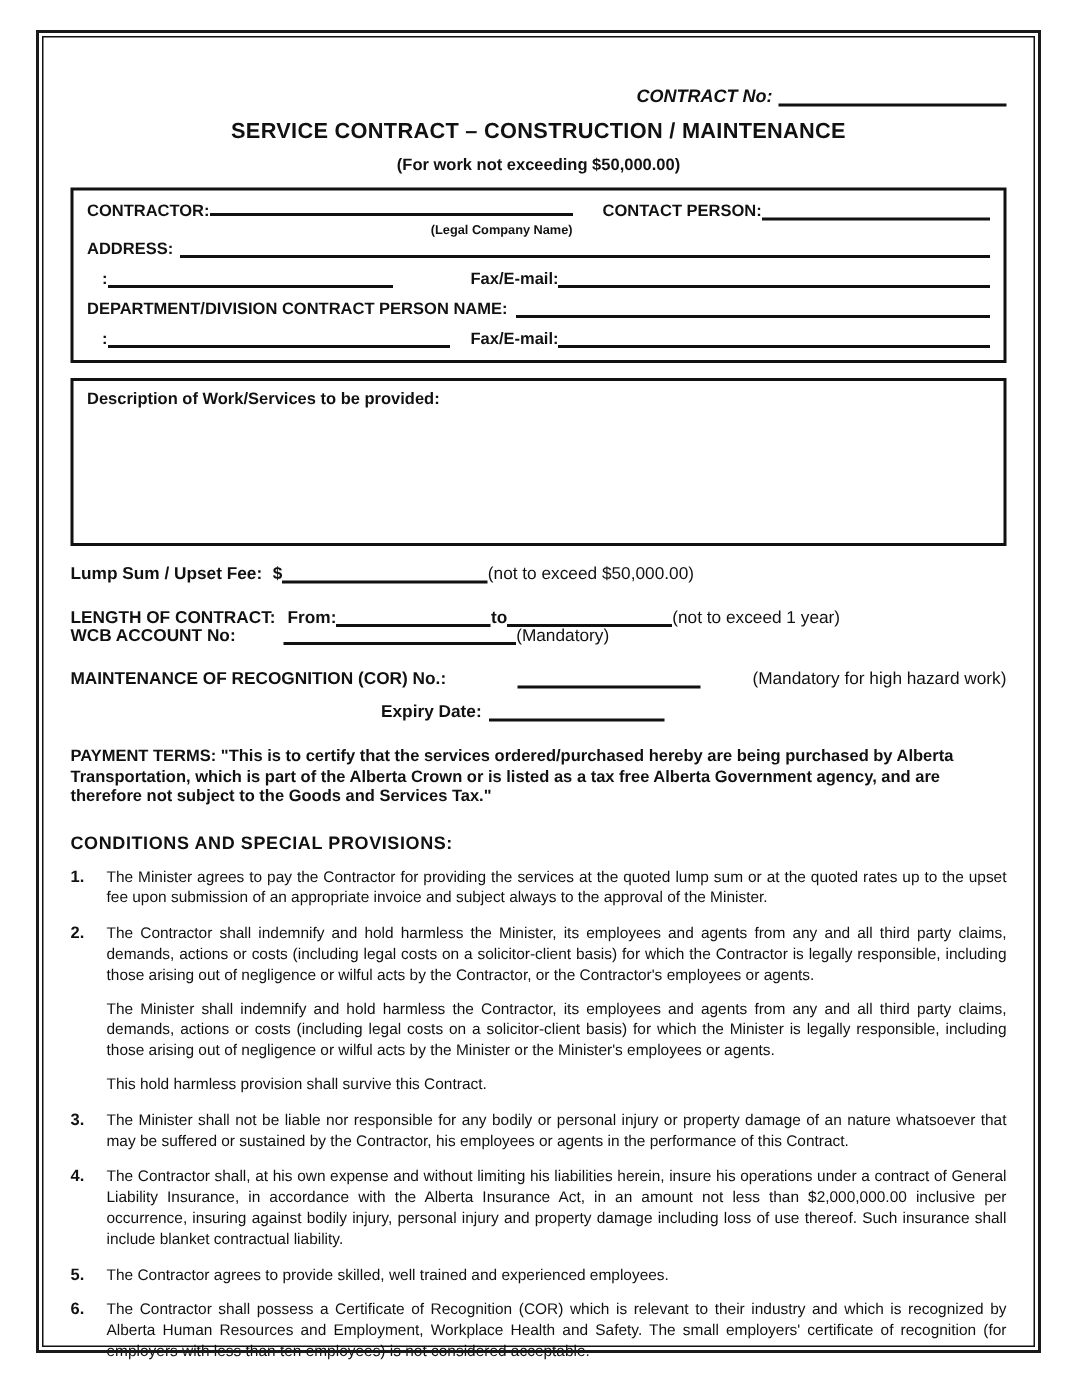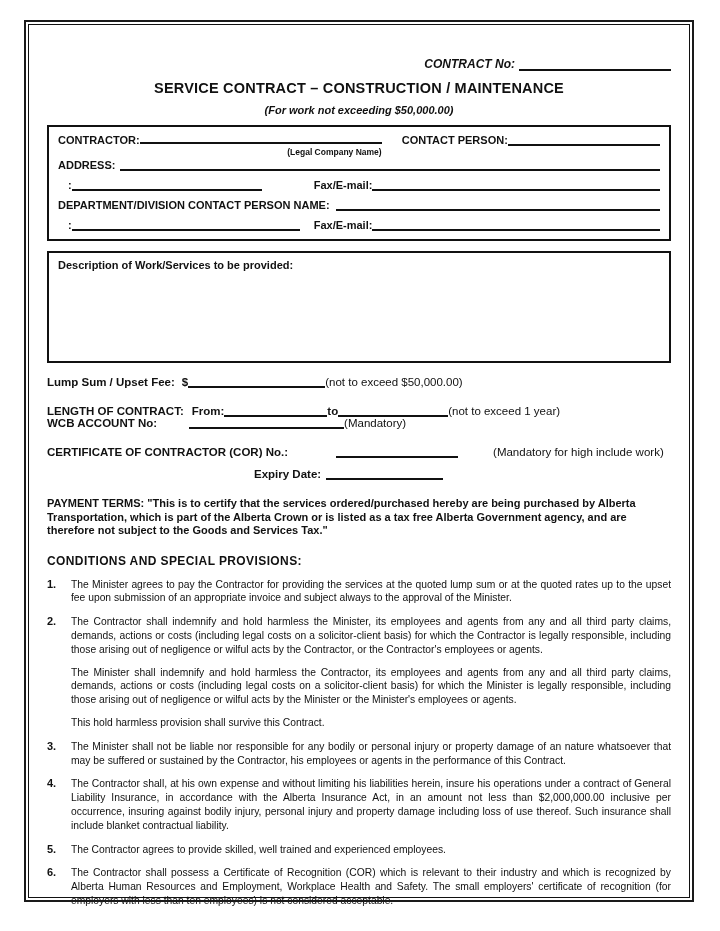--- a/index.html
+++ b/index.html
@@ -36,21 +36,21 @@
   .contract-no-row {
     display: flex; justify-content: flex-end; align-items: flex-end;
     margin-top: 16px; font-size: 12px;
   }
   .contract-no-row .fill { width: 152px; margin-left: 4px; }
   .title {
     text-align: center; font-weight: bold; font-size: 14.5px;
     margin-top: 9px; letter-spacing: 0.2px;
   }
   .subtitle {
-    text-align: center; font-weight: bold; font-style: italic;
+    text-align: center; font-weight: bold; 
     font-size: 11px; margin-top: 8px;
   }
 
   
   .box { border: 2px solid #111; }
   .contractor-box {
     margin-top: 9px; padding: 7px 9px 8px 9px; font-size: 11px;
   }
   .contractor-box .row { margin-top: 8px; }
   .contractor-box .row:first-child { margin-top: 0; }
@@ -131,21 +131,21 @@
       <span class="b">ADDRESS:</span>
       <span class="fill grow" style="margin-left:5px;"></span>
     </div>
     <div class="row">
       <span class="b" style="margin-left:10px;">:</span>
       <span class="fill" style="width:190px;"></span>
       <span class="b" style="margin-left:52px;">Fax/E-mail:</span>
       <span class="fill grow"></span>
     </div>
     <div class="row">
-      <span class="b">DEPARTMENT/DIVISION CONTACT PERSON NAME:</span>
+      <span class="b">DEPARTMENT/DIVISION CONTRACT PERSON NAME:</span>
       <span class="fill grow" style="margin-left:6px;"></span>
     </div>
     <div class="row">
       <span class="b" style="margin-left:10px;">:</span>
       <span class="fill" style="width:228px;"></span>
       <span class="b" style="margin-left:14px;">Fax/E-mail:</span>
       <span class="fill grow"></span>
     </div>
   </div>
 
@@ -169,23 +169,23 @@
     <span class="note">(not to exceed 1 year)</span>
   </div>
 
   <div class="field-row fr-wcb">
     <span class="b">WCB ACCOUNT No:</span>
     <span class="fill" style="width:155px; margin-left:32px;"></span>
     <span class="note">(Mandatory)</span>
   </div>
 
   <div class="field-row fr-cor">
-    <span class="b">CERTIFICATE OF CONTRACTOR (COR) No.:</span>
+    <span class="b">MAINTENANCE OF RECOGNITION (COR) No.:</span>
     <span class="fill" style="width:122px; margin-left:48px;"></span>
-    <span class="note" style="margin-left:35px;">(Mandatory for high include work)</span>
+    <span class="note" style="margin-left:35px;">(Mandatory for high hazard work)</span>
   </div>
 
   <div class="field-row fr-expiry">
     <span class="b" style="margin-left:207px;">Expiry Date:</span>
     <span class="fill" style="width:117px; margin-left:5px;"></span>
   </div>
 
   <div class="payment-terms">PAYMENT TERMS: "This is to certify that the services ordered/purchased hereby are being purchased by Alberta Transportation, which is part of the Alberta Crown or is listed as a tax free Alberta Government agency, and are therefore not subject to the Goods and Services Tax."</div>
 
   <div class="cond-heading">CONDITIONS AND SPECIAL PROVISIONS:</div>

